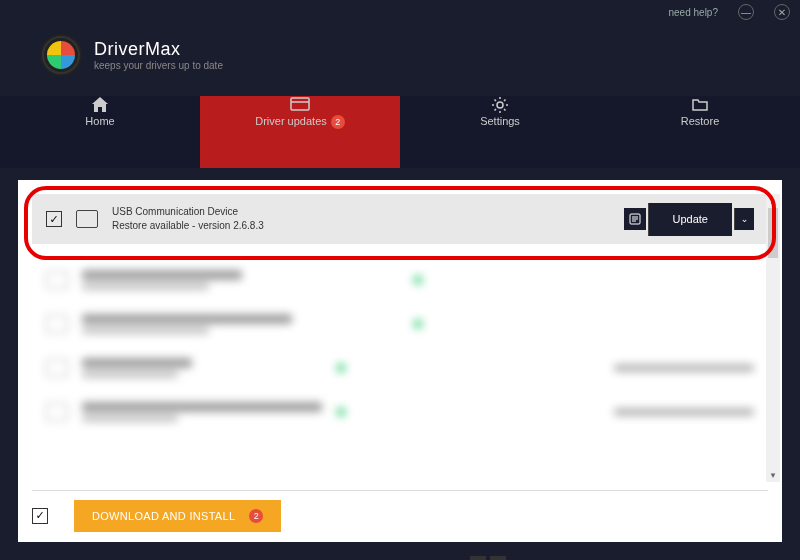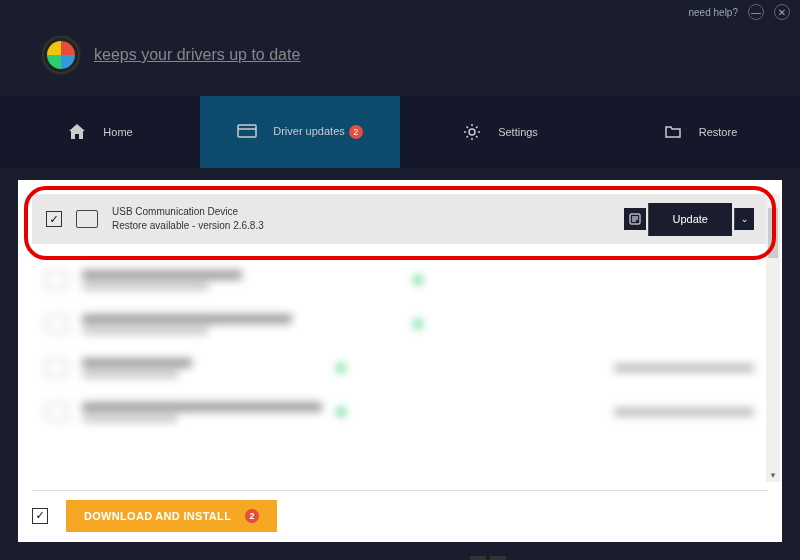--- a/index.html
+++ b/index.html
@@ -1,31 +1,31 @@
 <!DOCTYPE html>
 <html><head>
 <meta charset="utf-8">
 <style>
 * { margin: 0; padding: 0; box-sizing: border-box; font-family: -apple-system, "Segoe UI", Arial, sans-serif; }
 body { width: 800px; height: 560px; background: #1a1d2e; overflow: hidden; position: relative; }
 
-.titlebar { height: 24px; display: flex; justify-content: flex-end; align-items: center; padding: 0 10px; gap: 10px; }
+.titlebar { height: 24px; display: flex; justify-content: flex-end; align-items: center; padding: 0 10px; gap: 20px; }
 .help-link { color: #9aa; font-size: 10px; cursor: pointer; }
 .win-btn { width: 16px; height: 16px; border: 1px solid #666; border-radius: 50%; display: flex; align-items: center; justify-content: center; color: #aaa; font-size: 10px; cursor: pointer; }
 
 .header { padding: 10px 40px 20px; display: flex; align-items: center; gap: 12px; }
 .logo-circle { width: 42px; height: 42px; border-radius: 50%; background: #222; display:flex; align-items:center; justify-content:center; position:relative; }
 .logo-circle::before { content:""; position:absolute; width:34px; height:34px; border-radius:50%; border:2px solid #333; }
 .logo-swirl { width:28px; height:28px; border-radius:50%; background: conic-gradient(#e74c3c 0 90deg, #3498db 90deg 180deg, #2ecc71 180deg 270deg, #f1c40f 270deg 360deg); }
 .brand-title { color: #fff; font-size: 18px; font-weight: 300; letter-spacing: 0.5px; }
-.brand-sub { color: #888; font-size: 16px; text-decoration: underline; }
+.brand-sub { color: #888; font-size: 10px; }
 
 .tabs { display: flex; height: 72px; background: #15182a; }
-.tab { flex: 1; display: flex; flex-direction: row; align-items: center; justify-content: center; gap: 16px; color: #ccc; font-size: 11px; cursor: pointer; position: relative; }
-.tab.active { background: #0c4a6e; }
+.tab { flex: 1; display: flex; flex-direction: column; align-items: center; gap: 1px; color: #ccc; font-size: 11px; cursor: pointer; position: relative; }
+.tab.active { background: #b91c1c; }
 .tab-icon { width: 20px; height: 18px; display:flex; align-items:center; justify-content:center; }
 .badge { background: #e74c3c; color: #fff; border-radius: 50%; width: 14px; height: 14px; font-size: 9px; display: inline-flex; align-items:center; justify-content:center; margin-left: 4px; }
 
 .content { background: #fff; margin: 12px 18px 8px; height: 362px; position: relative; padding: 14px; }
 .highlight { border: 4px solid #e60000; border-radius: 22px; position: absolute; left: 6px; right: 6px; top: 6px; height: 74px; z-index: 10; pointer-events: none; }
 
 .driver-row { background: #e8e8e8; height: 50px; display: flex; align-items: center; padding: 0 14px; gap: 14px; margin-bottom: 14px; }
 .chk { width: 16px; height: 16px; border: 1.5px solid #333; display: flex; align-items: center; justify-content: center; font-size: 11px; cursor:pointer; }
 .dev-icon { width: 22px; height: 18px; border: 1.5px solid #444; border-radius: 2px; }
 .driver-info { flex: 1; color: #333; font-size: 10px; line-height: 1.4; }
@@ -41,40 +41,41 @@
 .blur-line1 { height:10px; background:#777; border-radius:3px; margin-bottom:3px; }
 .blur-line2 { height:7px; background:#aaa; border-radius:3px; width: 40%; }
 .green-dot { width:10px; height:10px; background:#2ecc71; border-radius:50%; }
 .blur-right { height:8px; width:140px; background:#999; border-radius:3px; }
 
 .scrollbar { position:absolute; right:2px; top:14px; bottom:60px; width:14px; background:#f0f0f0; }
 .scroll-ar { height:14px; color:#666; font-size:9px; display:flex; align-items:center; justify-content:center; cursor:pointer; }
 .scroll-thumb { position:absolute; left:2px; right:2px; top:14px; height:50px; background:#ccc; cursor:pointer; }
 
 .bottom-bar { position:absolute; left:14px; right:14px; bottom:10px; height:42px; border-top:1px solid #ddd; display:flex; align-items:center; gap:18px; padding-top:8px; }
-.dl-btn { background:#f5a623; color:#fff; height:32px; padding:0 18px; font-size:11px; font-weight:700; display:flex; align-items:center; gap:10px; cursor:pointer; letter-spacing:0.3px; }
+.dl-btn { background:#f5a623; color:#fff; height:32px; padding:0 18px; font-size:11px; font-weight:400; display:flex; align-items:center; gap:10px; cursor:pointer; letter-spacing:0.3px;margin-left:8px; }
 
 .footer { color:#777; font-size:10px; display:flex; align-items:center; justify-content:center; gap:14px; height:28px; }
 .social { display:flex; gap:4px; }
 .soc-btn { width:16px; height:16px; background:#333; color:#ccc; font-size:9px; display:flex; align-items:center; justify-content:center; cursor:pointer; }
 </style>
 </head>
 <body>
 
 <div class="titlebar">
   <span class="help-link">need help?</span>
   <div class="win-btn">—</div>
   <div class="win-btn">✕</div>
 </div>
 
 <div class="header">
   <div class="logo-circle">
       <div class="logo-swirl"></div>
     </div>
   <div>
+    <div class="brand-title">DriverMax</div>
     <div class="brand-sub">keeps your drivers up to date</div>
   </div>
 </div>
 
 <div class="tabs">
   <div class="tab">
     <div class="tab-icon">
         <svg width="18" height="16" viewBox="0 0 18 16">
           <path d="M9 0 L17 7 L15 7 L15 15 L11 15 L11 10 L7 10 L7 15 L3 15 L3 7 L1 7 Z" fill="#ccc"></path>
         </svg>

